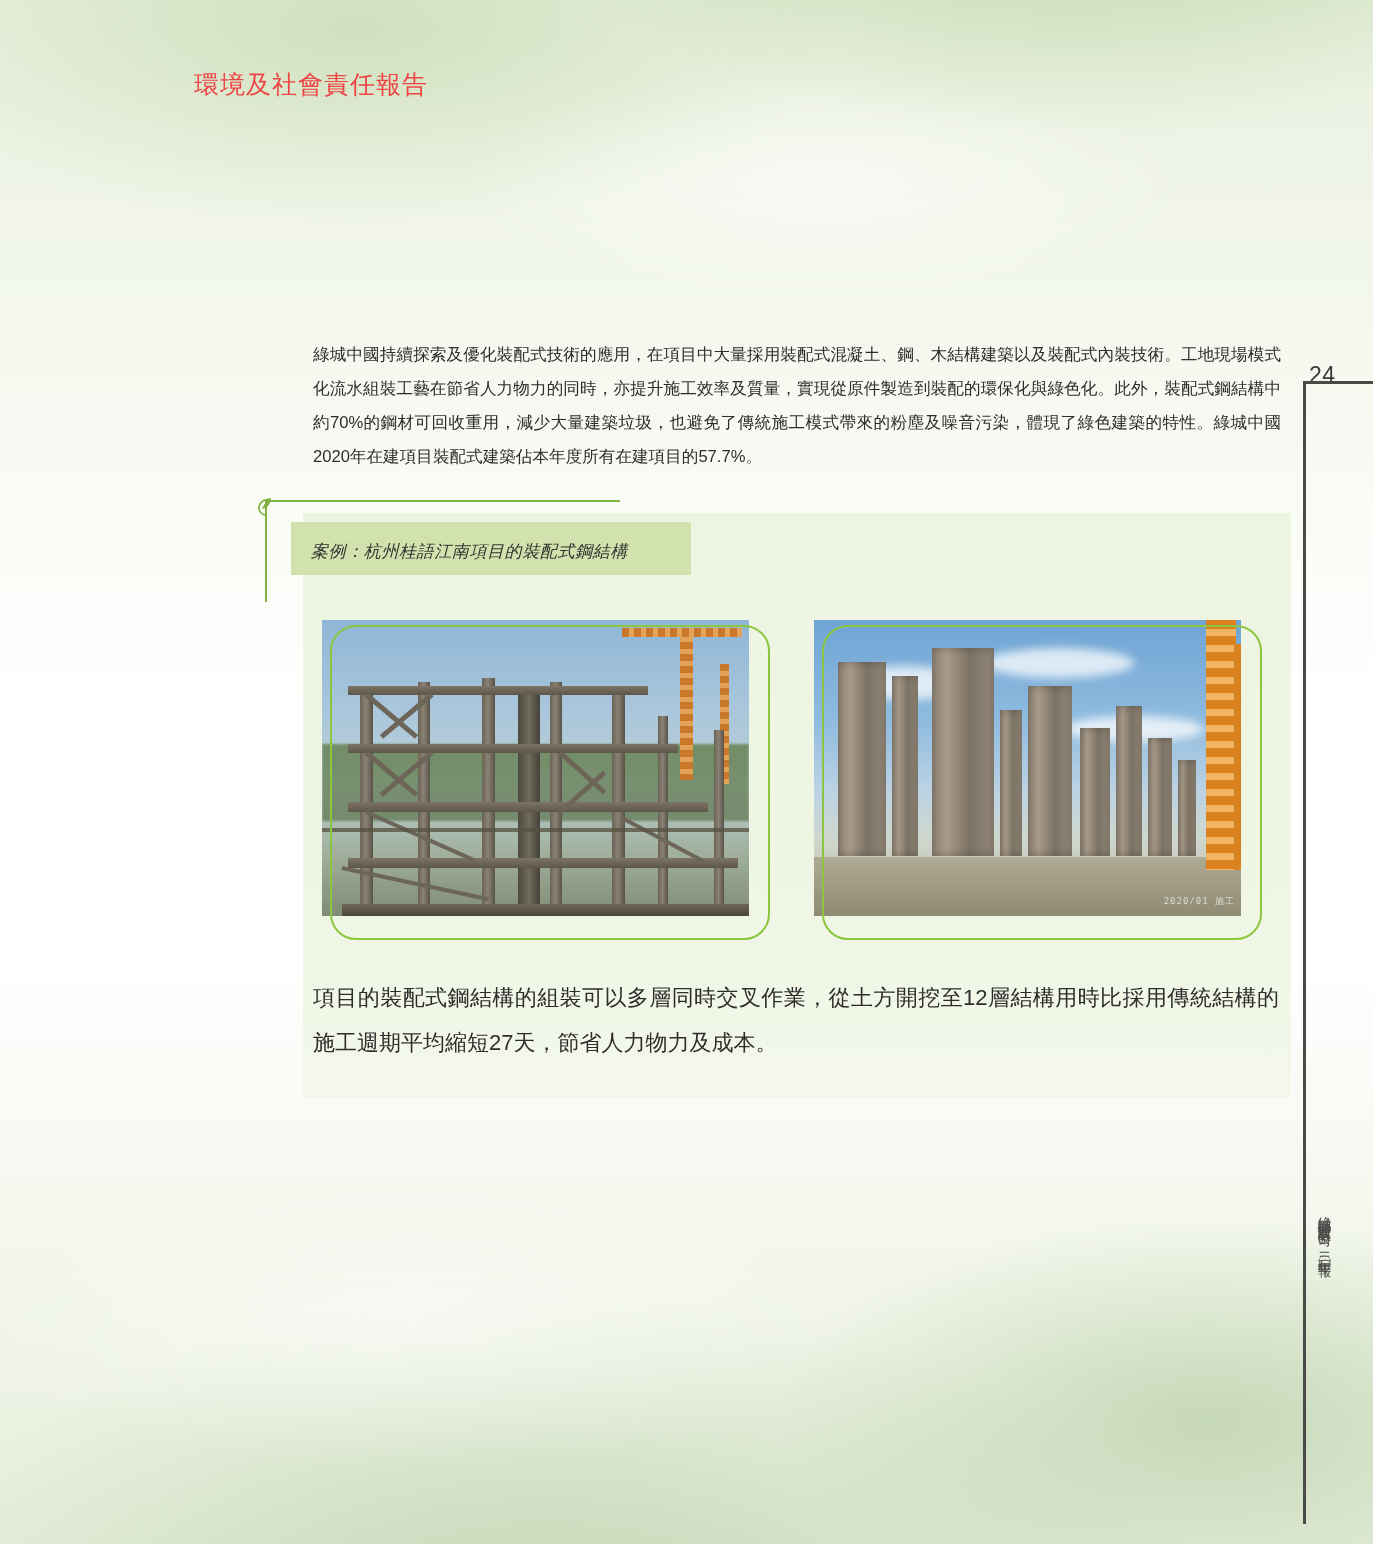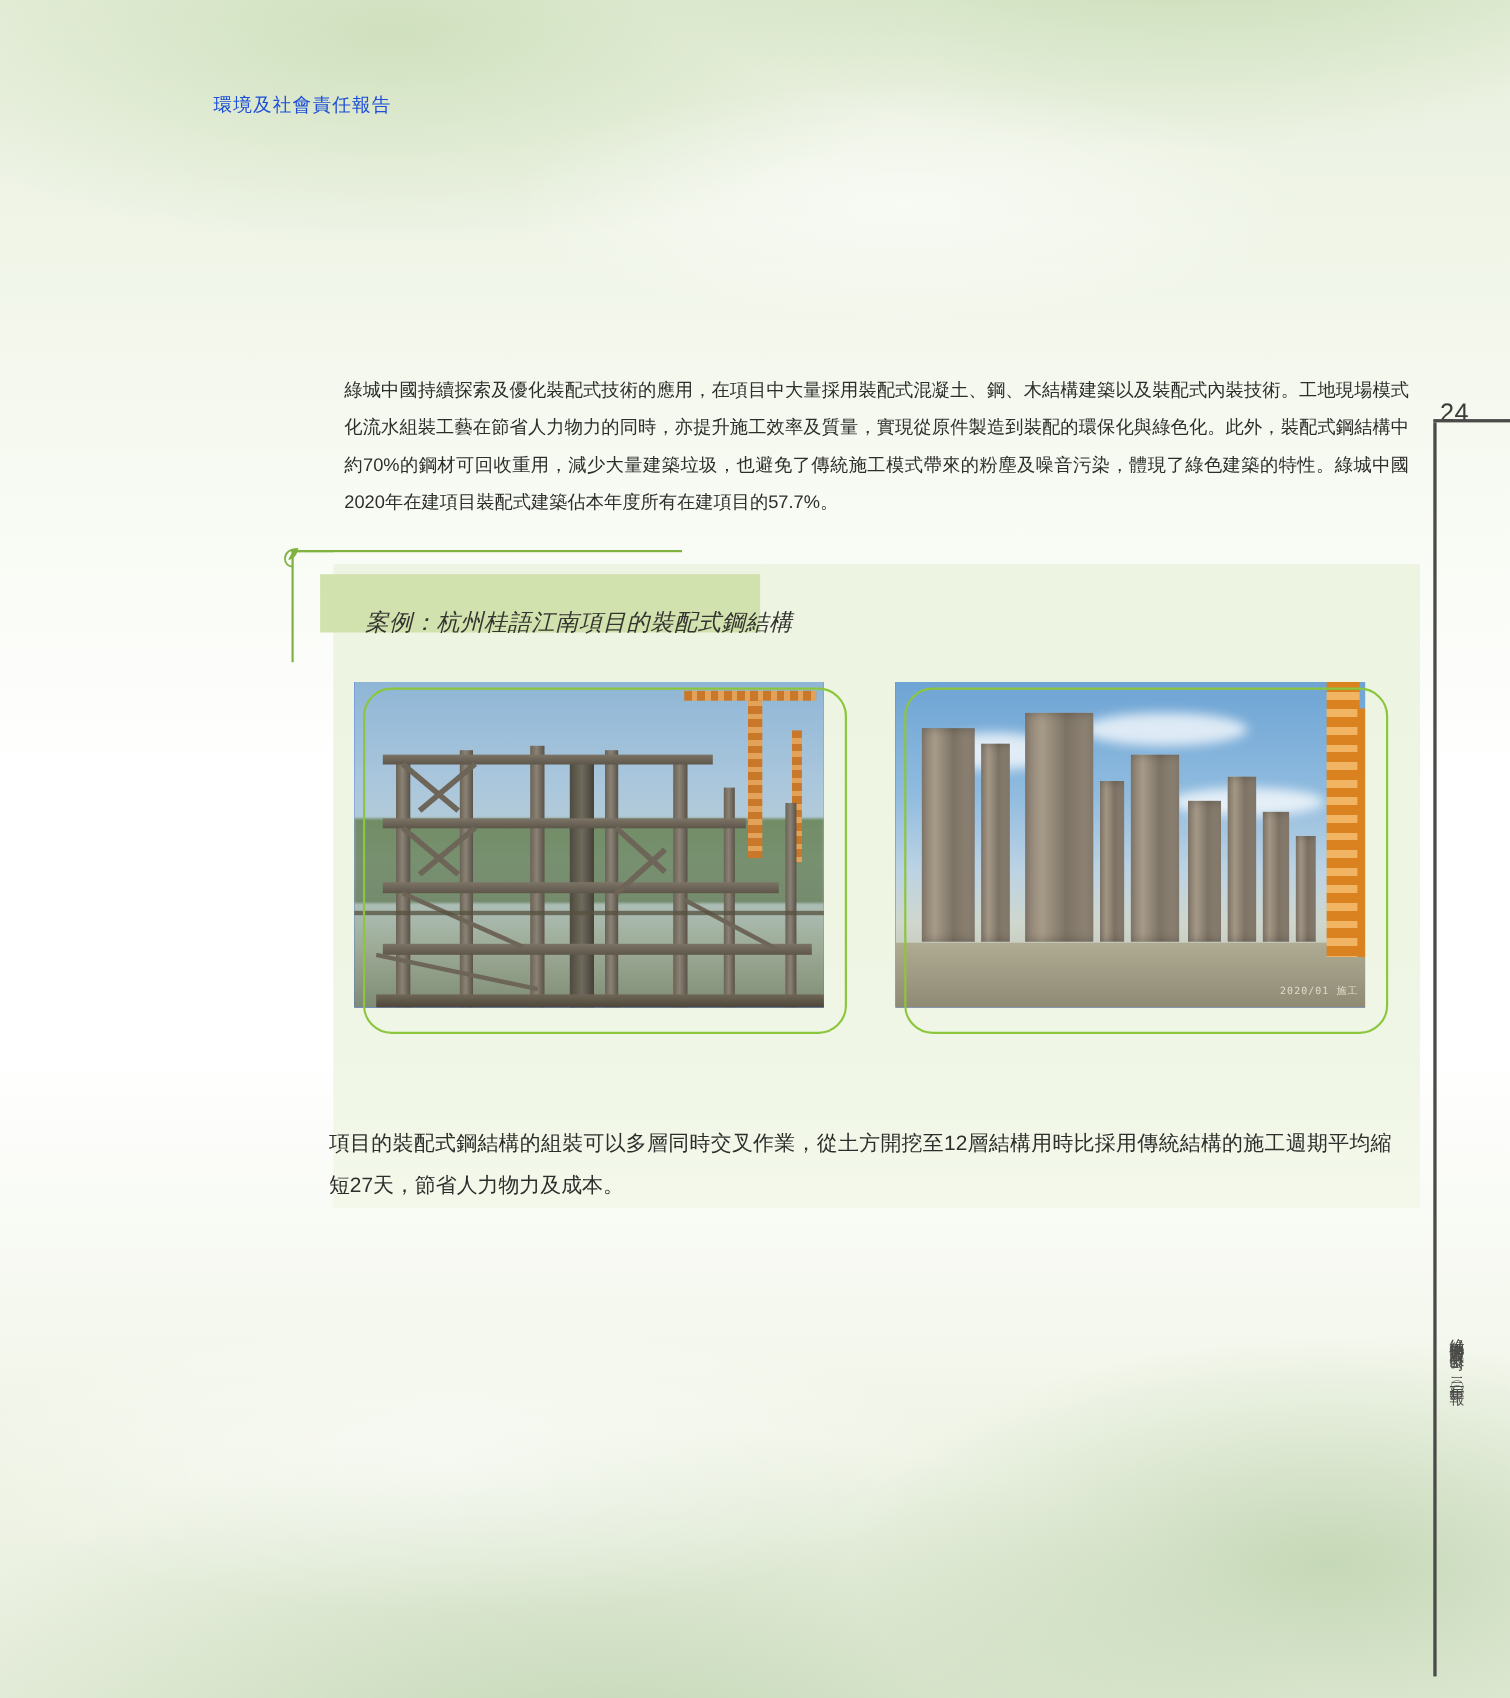--- a/index.html
+++ b/index.html
@@ -32,24 +32,24 @@
     position: absolute;
     inset: 0;
     background:
       radial-gradient(ellipse 520px 160px at 60% 12%, rgba(255,255,255,0.55) 0%, rgba(255,255,255,0) 70%),
       radial-gradient(ellipse 640px 200px at 30% 86%, rgba(255,255,255,0.5) 0%, rgba(255,255,255,0) 70%);
   }
 
   
   .section-header {
     position: absolute;
-    top: 84px;
+    top: 68px;
     left: 194px;
-    font-size: 17px;
-    color: #1d4ed8;
+    font-size: 25px;
+    color: #ef4444;
     letter-spacing: 1px;
     white-space: nowrap;
   }
 
   
   .page-number {
     position: absolute;
     top: 362px;
     left: 1309px;
     font-size: 23px;
@@ -137,27 +137,26 @@
     position: absolute;
     left: 291px;
     top: 522px;
     width: 400px;
     height: 53px;
     background: #d2e2af;
   }
   .case-title-text {
     position: absolute;
     left: 311px;
-    top: 552px;
-    font-size: 21px;
+    top: 540px;
+    font-size: 17px;
     font-style: italic;
     color: #33332f;
     letter-spacing: 0.6px;
     white-space: nowrap;
-    margin-left: 21px;
   }
 
   
   .photo-frame {
     position: absolute;
     border: 2px solid #8cc63f;
     border-radius: 26px;
     box-sizing: border-box;
   }
   .photo-frame.left  { left: 330px; top: 625px; width: 440px; height: 315px; }
@@ -229,29 +228,28 @@
     font-family: "DejaVu Sans Mono", monospace;
     font-size: 9px;
     color: #e8e8d8;
     letter-spacing: 1px;
     opacity: 0.85;
   }
 
   
   .case-caption {
     position: absolute;
-    left: 299px;
+    left: 313px;
     top: 975px;
     width: 966px;
-    font-size: 19px;
+    font-size: 22px;
     line-height: 2.05;
     color: #2d2d2b;
     text-align: justify;
     text-justify: inter-character;
-    margin-top: 46px;
   }
 </style>
 </head>
 <body>
 
 <div class="page-bg"></div>
 
 <div class="section-header">環境及社會責任報告</div>
 
 <div class="page-number">24</div>

